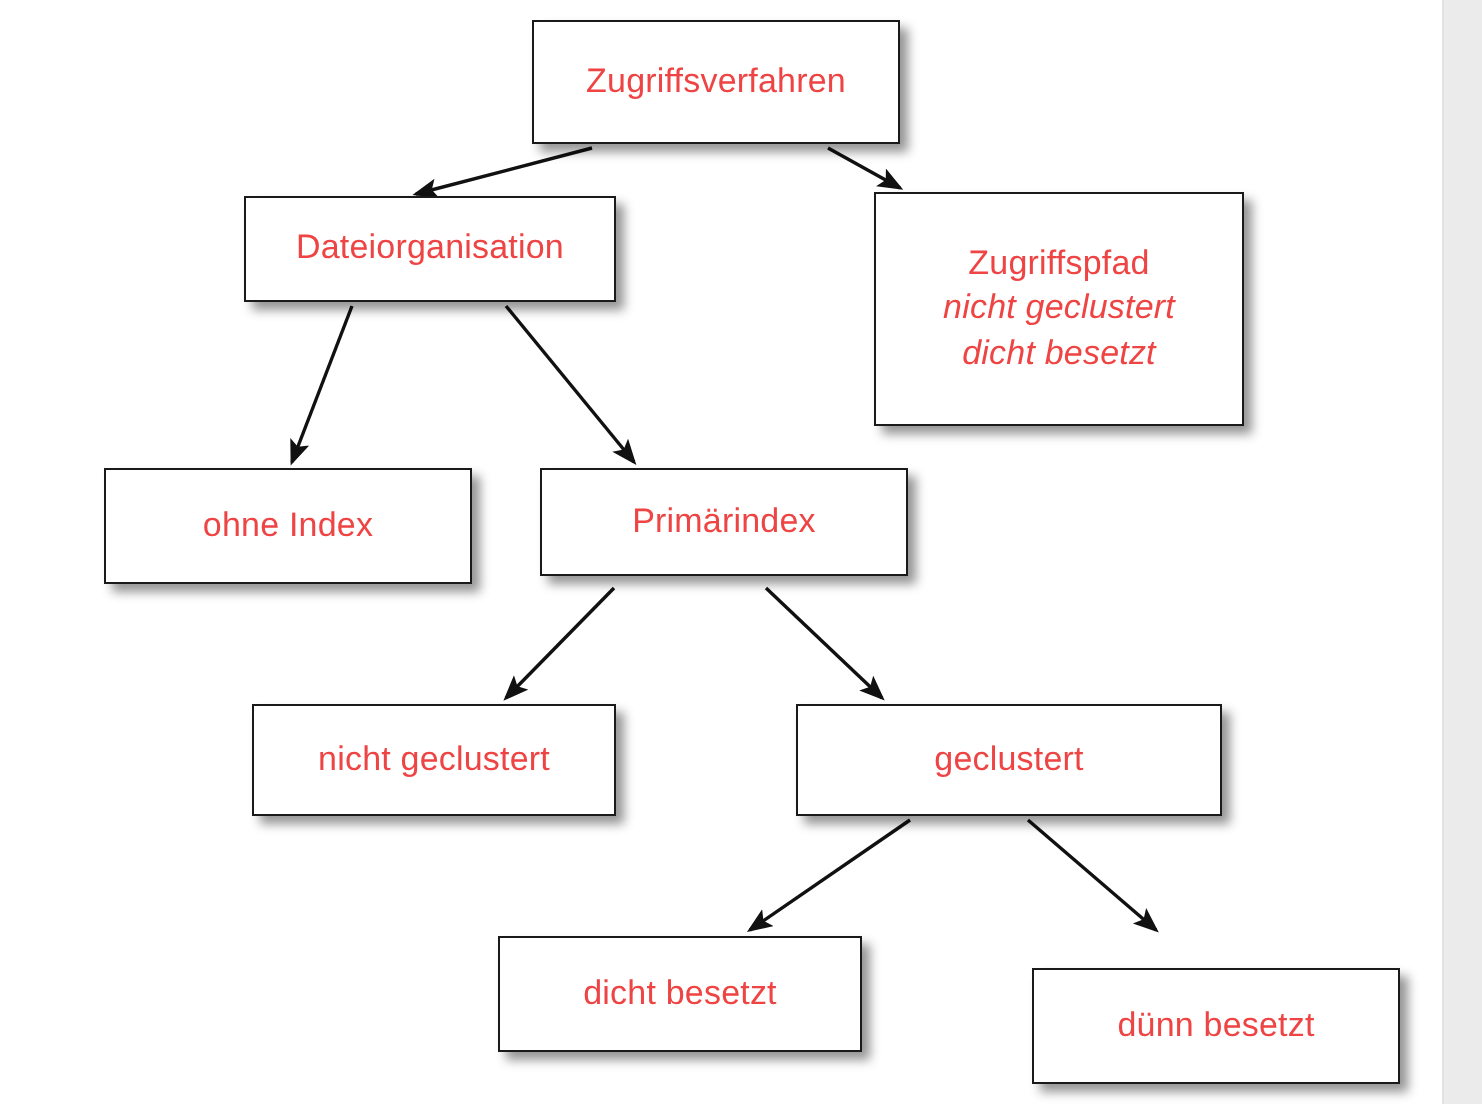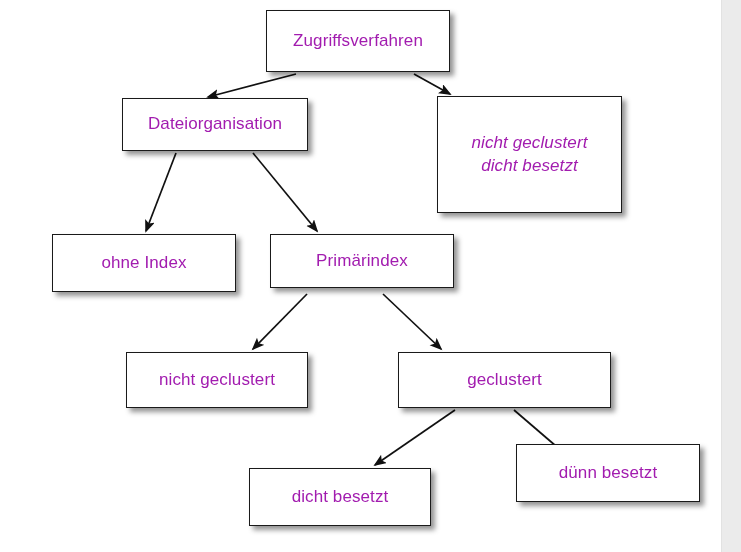--- a/index.html
+++ b/index.html
@@ -37,21 +37,21 @@
     position: absolute;
     box-sizing: border-box;
     background: #ffffff;
     border: 1.6px solid #1a1a1a;
     box-shadow: 4px 4px 5px rgba(0,0,0,0.42);
     display: flex;
     flex-direction: column;
     align-items: center;
     justify-content: center;
     text-align: center;
-    color: #a21caf;
+    color: #ef4444;
     font-size: 17px;
     line-height: 1.32;
     letter-spacing: 0.1px;
   }
   .node .line-italic {
     font-style: italic;
   }
   .node .line-roman {
     font-style: normal;
   }
@@ -82,36 +82,37 @@
   </svg>
 
   <div id="node-layer">
       <div class="node" style="left: 266px; top: 10px; width: 184px; height: 62px;">
         <span class="line-roman">Zugriffsverfahren</span>
       </div>
       <div class="node" style="left: 122px; top: 98px; width: 186px; height: 53px;">
         <span class="line-roman">Dateiorganisation</span>
       </div>
       <div class="node" style="left: 437px; top: 96px; width: 185px; height: 117px;">
+        <span class="line-roman">Zugriffspfad</span>
         <span class="line-italic">nicht geclustert</span>
         <span class="line-italic">dicht besetzt</span>
       </div>
       <div class="node" style="left: 31px; top: 234px; width: 184px; height: 58px; margin-left: 21px;">
         <span class="line-roman">ohne Index</span>
       </div>
       <div class="node" style="left: 270px; top: 234px; width: 184px; height: 54px;">
         <span class="line-roman">Primärindex</span>
       </div>
       <div class="node" style="left: 126px; top: 352px; width: 182px; height: 56px;">
         <span class="line-roman">nicht geclustert</span>
       </div>
       <div class="node" style="left: 398px; top: 352px; width: 213px; height: 56px;">
         <span class="line-roman">geclustert</span>
       </div>
       <div class="node" style="left: 249px; top: 468px; width: 182px; height: 58px;">
         <span class="line-roman">dicht besetzt</span>
       </div>
-      <div class="node" style="left: 516px; top: 444px; width: 184px; height: 58px;">
+      <div class="node" style="left: 516px; top: 484px; width: 184px; height: 58px;">
         <span class="line-roman">dünn besetzt</span>
       </div>
     </div>
 
 </div>
 
 </body></html>

